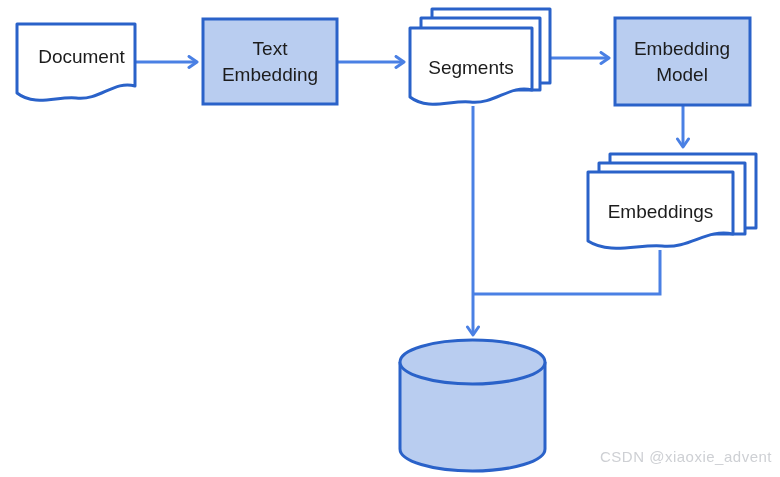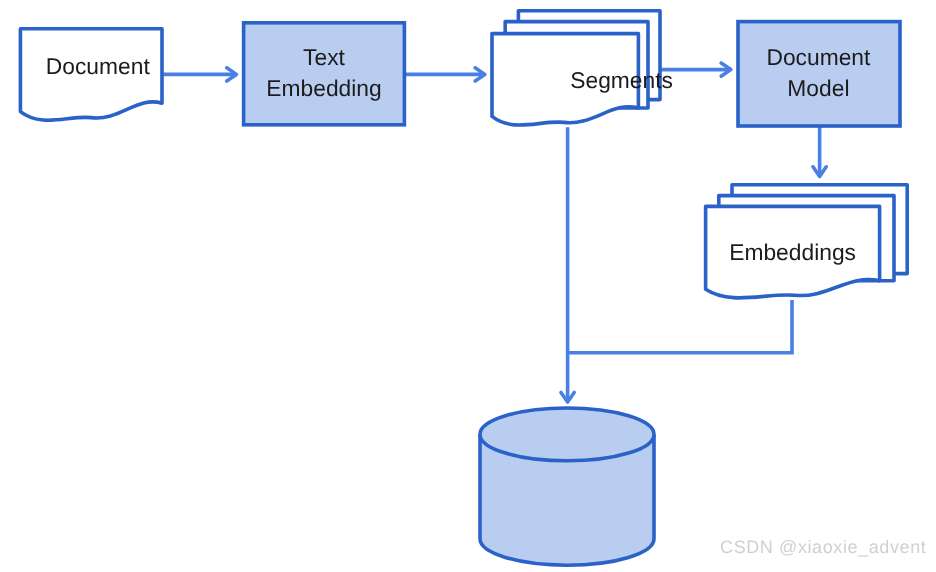--- a/index.html
+++ b/index.html
@@ -99,21 +99,21 @@
     <g>
       <path class="cyl-fill" d="M400,362 L400,449 A72.5,22 0 0,0 545,449 L545,362"></path>
       <ellipse class="cyl-fill" cx="472.5" cy="362" rx="72.5" ry="22"></ellipse>
     </g>
   </svg>
 
   <div class="node-label" style="left:17px;top:26px;width:129px;height:62px;">Document</div>
 
   <div class="node-label" style="left:220px;top:19px;width:100px;height:85px;">Text Embedding</div>
 
-  <div class="node-label" style="left:410px;top:32px;width:122px;height:72px;margin-left:47px;">Segments</div>
+  <div class="node-label" style="left:410px;top:32px;width:122px;height:72px;">Segments</div>
 
-  <div class="node-label" style="left:627px;top:18px;width:110px;height:87px;">Document Model</div>
+  <div class="node-label" style="left:627px;top:18px;width:110px;height:87px;">Embedding Model</div>
 
   <div class="node-label" style="left:588px;top:176px;width:145px;height:72px;">Embeddings</div>
 
 
   <div class="watermark">CSDN @xiaoxie_advent</div>
 </div>
 
 </body></html>

